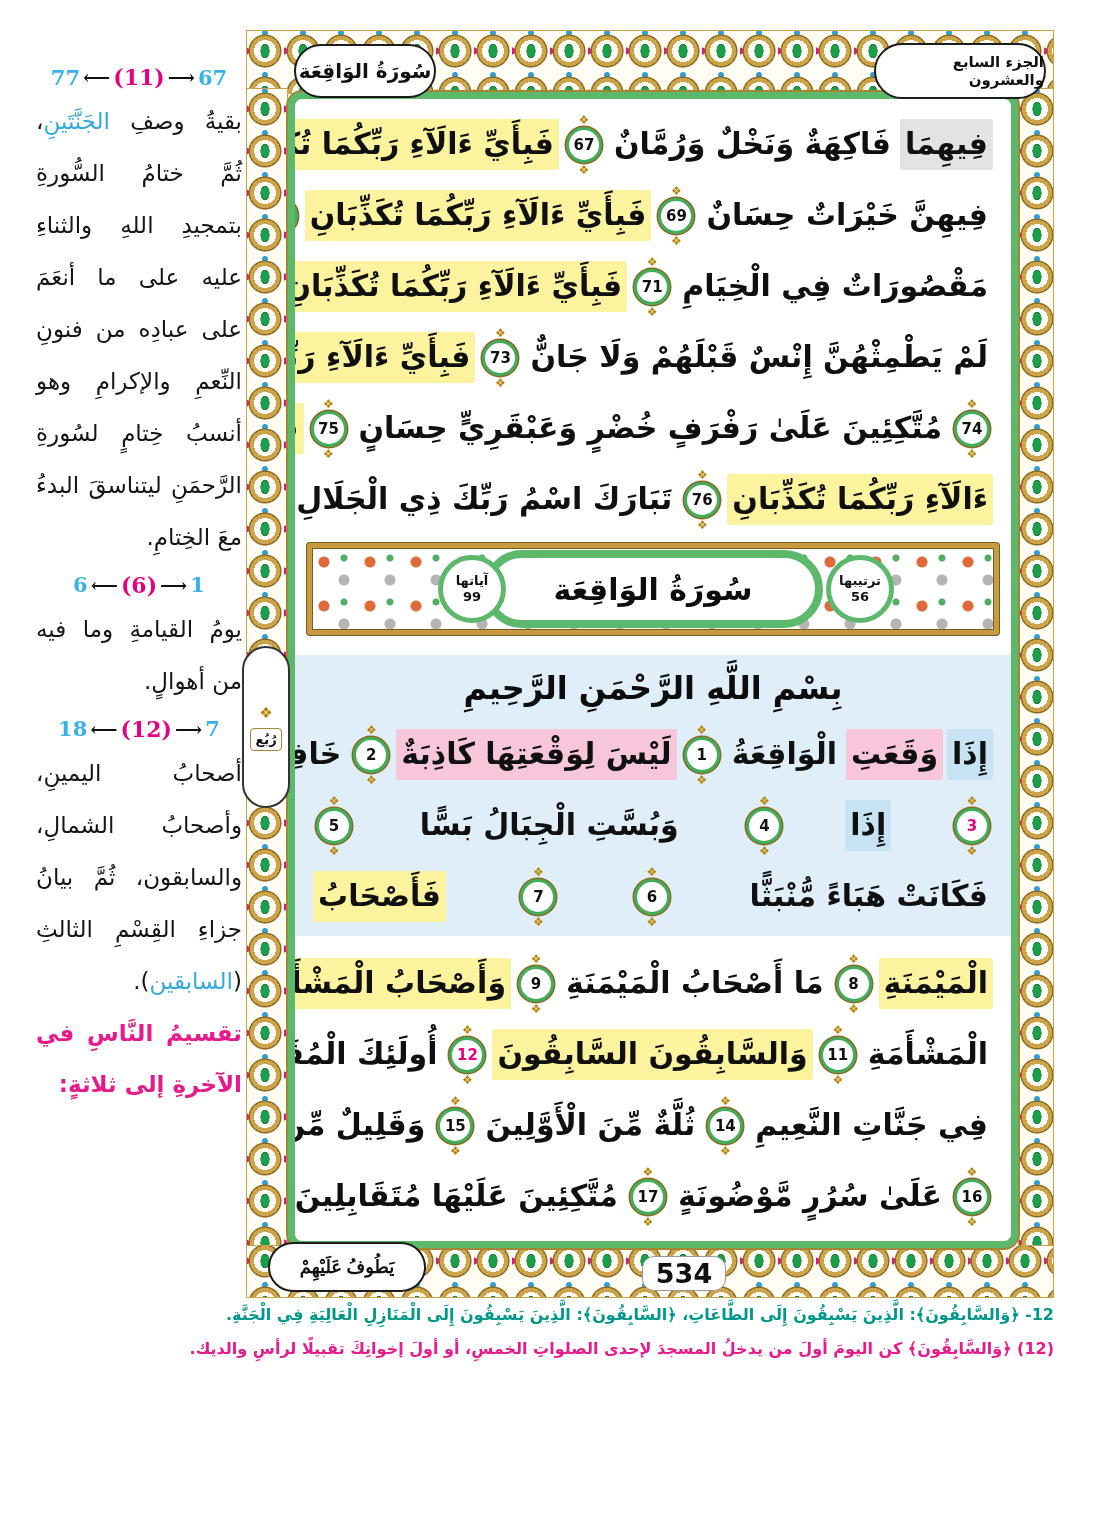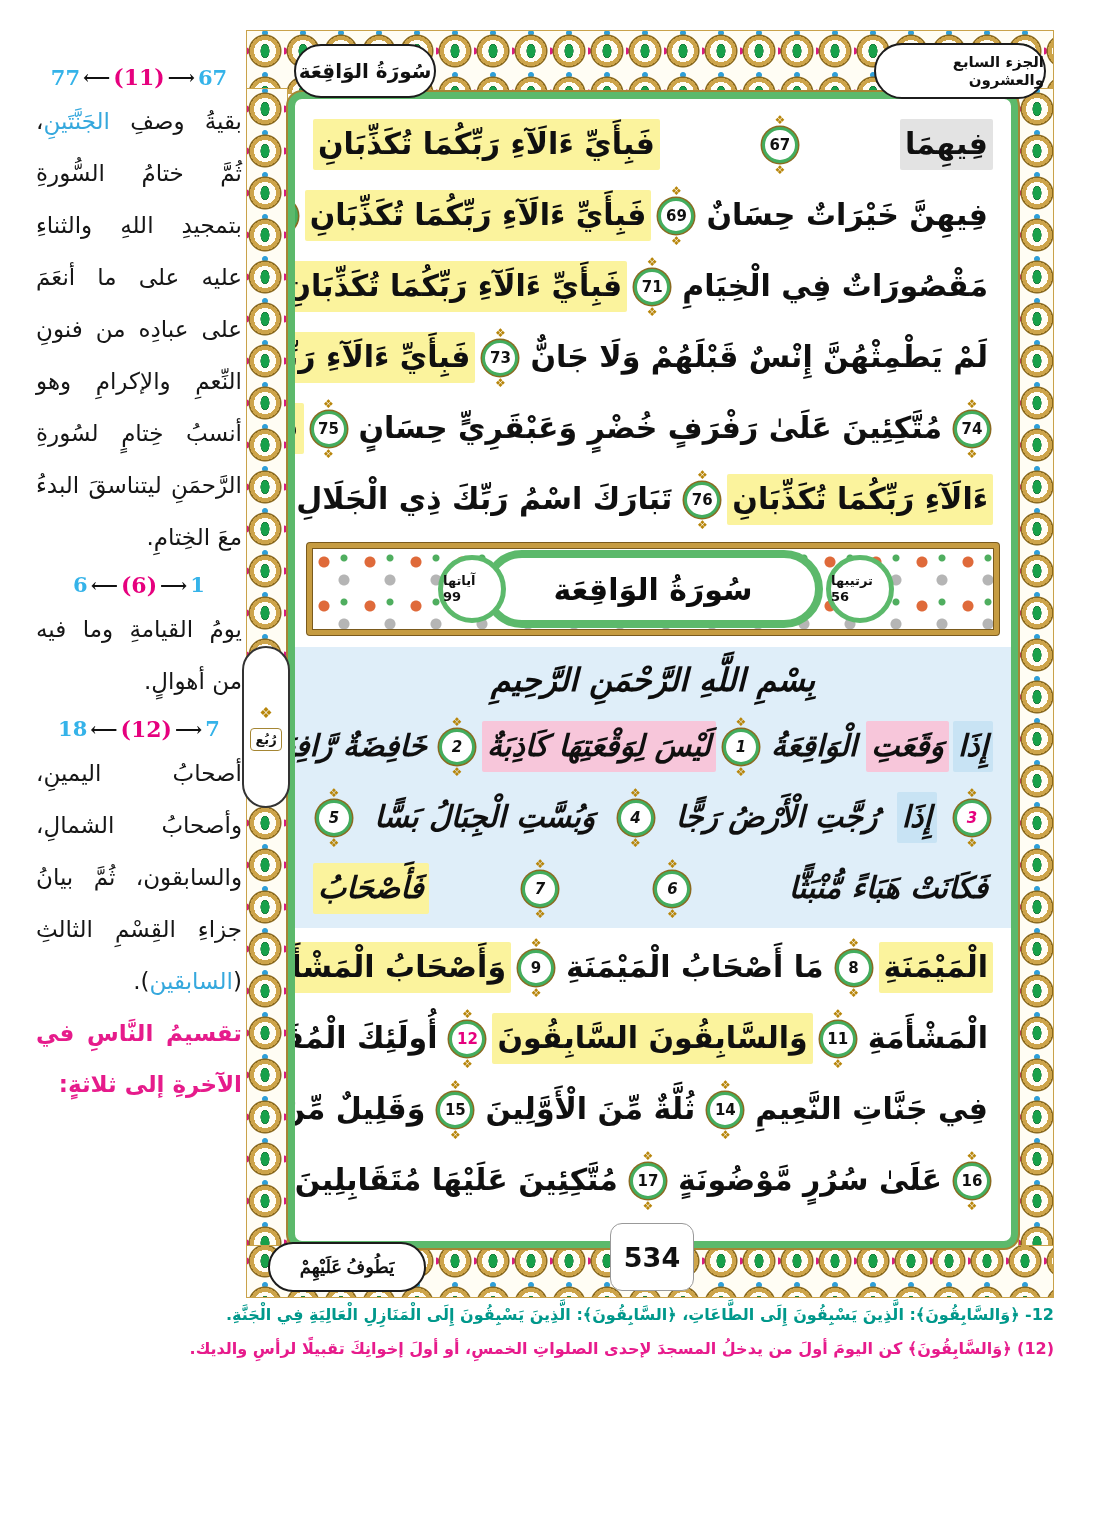--- a/index.html
+++ b/index.html
@@ -22,21 +22,21 @@
 
   .inner { position:absolute; top:62px; left:42px; right:36px; bottom:50px;
     background:#fff; border:7px solid #5cb96b; box-shadow:0 0 0 2px #a58634; border-radius:14px;
     display:flex; flex-direction:column; padding:10px 10px 4px; overflow:hidden; }
 
   .cartouche { position:absolute; background:#fff; border:2px solid #1c1c1c; border-radius:28px;
     display:flex; align-items:center; justify-content:center; font-weight:bold; color:#111; z-index:5; }
   .surah-cartouche { top:14px; left:48px; width:142px; height:54px; font-size:20px; }
   .juz-cartouche { top:13px; right:8px; width:172px; height:56px; font-size:15px; }
   .catchword { bottom:6px; left:22px; width:158px; height:50px; font-size:18px; border-width:2px;font-family:Liberation Serif, serif; }
-  .page-number { bottom:7px; left:364px; width:84px; height:68px; font-size:27px; border:1px solid #999; border-radius:12px; font-family:"DejaVu Sans", sans-serif; }
+  .page-number { bottom:7px; left:396px; width:84px; height:35px; font-size:27px; border:1px solid #999; border-radius:12px; font-family:"DejaVu Sans", sans-serif; }
 
   .rub { position:absolute; left:-4px; top:616px; width:48px; height:162px; background:#fff;
     border:2px solid #333; border-radius:24px; z-index:6; display:flex; flex-direction:column;
     align-items:center; justify-content:center; gap:6px; }
   .rub .orn { color:#b8860b; font-size:15px; }
   .rub .word { border:1px solid #a58634; border-radius:4px; padding:3px 4px; font-size:13px; font-weight:bold; color:#111; }
 
   
   .qline { height:71px; display:flex; align-items:center; justify-content:space-between; gap:4px; padding:0 8px; direction:rtl; }
   .qt { font-size:30px; font-weight:bold; color:#101010; white-space:nowrap; padding:8px 5px; border-radius:2px; line-height:1.15; }
@@ -60,25 +60,25 @@
     background-image:
       radial-gradient(circle at 12px 14px, #df6a3a 0 5px, transparent 6px),
       radial-gradient(circle at 32px 32px, #b5b5b5 0 5px, transparent 6px),
       radial-gradient(circle at 32px 10px, #4fae5f 0 3px, transparent 4px);
     background-size:46px 44px; }
   .banner-center { position:absolute; left:50%; top:50%; transform:translate(-50%,-50%);
     width:340px; height:78px; background:#fff; border:8px solid #5cb96b; border-radius:40px;
     display:flex; align-items:center; justify-content:center; }
   .banner-title { font-size:30px; font-weight:bold; color:#0d0d0d; }
   .oval { position:absolute; top:50%; transform:translateY(-50%); width:68px; height:68px; background:#fff;
-    border:5px solid #5cb96b; border-radius:50%; display:flex; flex-direction:column; align-items:flex-end;
+    border:5px solid #5cb96b; border-radius:50%; display:flex; flex-direction:column; align-items:center;
     justify-content:center; font-size:13px; font-weight:bold; line-height:1.25; color:#111; }
   .oval-order { right:100px; } .oval-ayat { left:126px; }
 
-  .blue-wrap { background:#dfeef9; margin:4px -10px; padding:2px 10px 4px;font-style:italic; }
+  .blue-wrap { background:#dfeef9; margin:12px -10px; padding:2px 10px 4px; }
   .bismillah { height:62px; display:flex; align-items:center; justify-content:center;
     font-size:32px; font-weight:bold; color:#0d0d0d; }
 
   
   .margin-col { position:absolute; top:56px; left:36px; width:206px; direction:rtl; }
   .rmk { display:flex; direction:ltr; justify-content:center; align-items:center; gap:3px;
     font-family:"DejaVu Serif", serif; font-weight:bold; margin:8px 0 6px; }
   .rmk .n { color:#35b3e9; font-size:21px; }
   .rmk .mid { color:#e6007e; font-size:22px; }
   .rmk .arr { color:#111; font-size:19px; }
@@ -142,20 +142,21 @@
     <div class="rub">
       <span class="orn">❖</span>
       <span class="word">رُبُع</span>
     </div>
 
     <div class="inner">
 
       <div>
           <div class="qline">
             <span class="qt hl-gray">فِيهِمَا</span>
+            <span class="qt">فَاكِهَةٌ وَنَخْلٌ وَرُمَّانٌ</span>
             <span class="med">
               <span class="ring">67</span>
             </span>
             <span class="qt hl-yellow">فَبِأَيِّ ءَالَآءِ رَبِّكُمَا تُكَذِّبَانِ</span>
           </div>
           <div class="qline">
             <span class="qt">فِيهِنَّ خَيْرَاتٌ حِسَانٌ</span>
             <span class="med">
               <span class="ring">69</span>
             </span>
@@ -225,21 +226,20 @@
               <span class="med">
                 <span class="ring">2</span>
               </span>
               <span class="qt">خَافِضَةٌ رَّافِعَةٌ</span>
             </div>
             <div class="qline">
               <span class="med med-m">
                 <span class="ring">3</span>
               </span>
               <span class="qt hl-blue">إِذَا</span>
-              <span class="qt">رُجَّتِ الْأَرْضُ رَجًّا</span>
               <span class="med">
                 <span class="ring">4</span>
               </span>
               <span class="qt">وَبُسَّتِ الْجِبَالُ بَسًّا</span>
               <span class="med">
                 <span class="ring">5</span>
               </span>
             </div>
             <div class="qline">
               <span class="qt">فَكَانَتْ هَبَاءً مُّنْبَثًّا</span>

